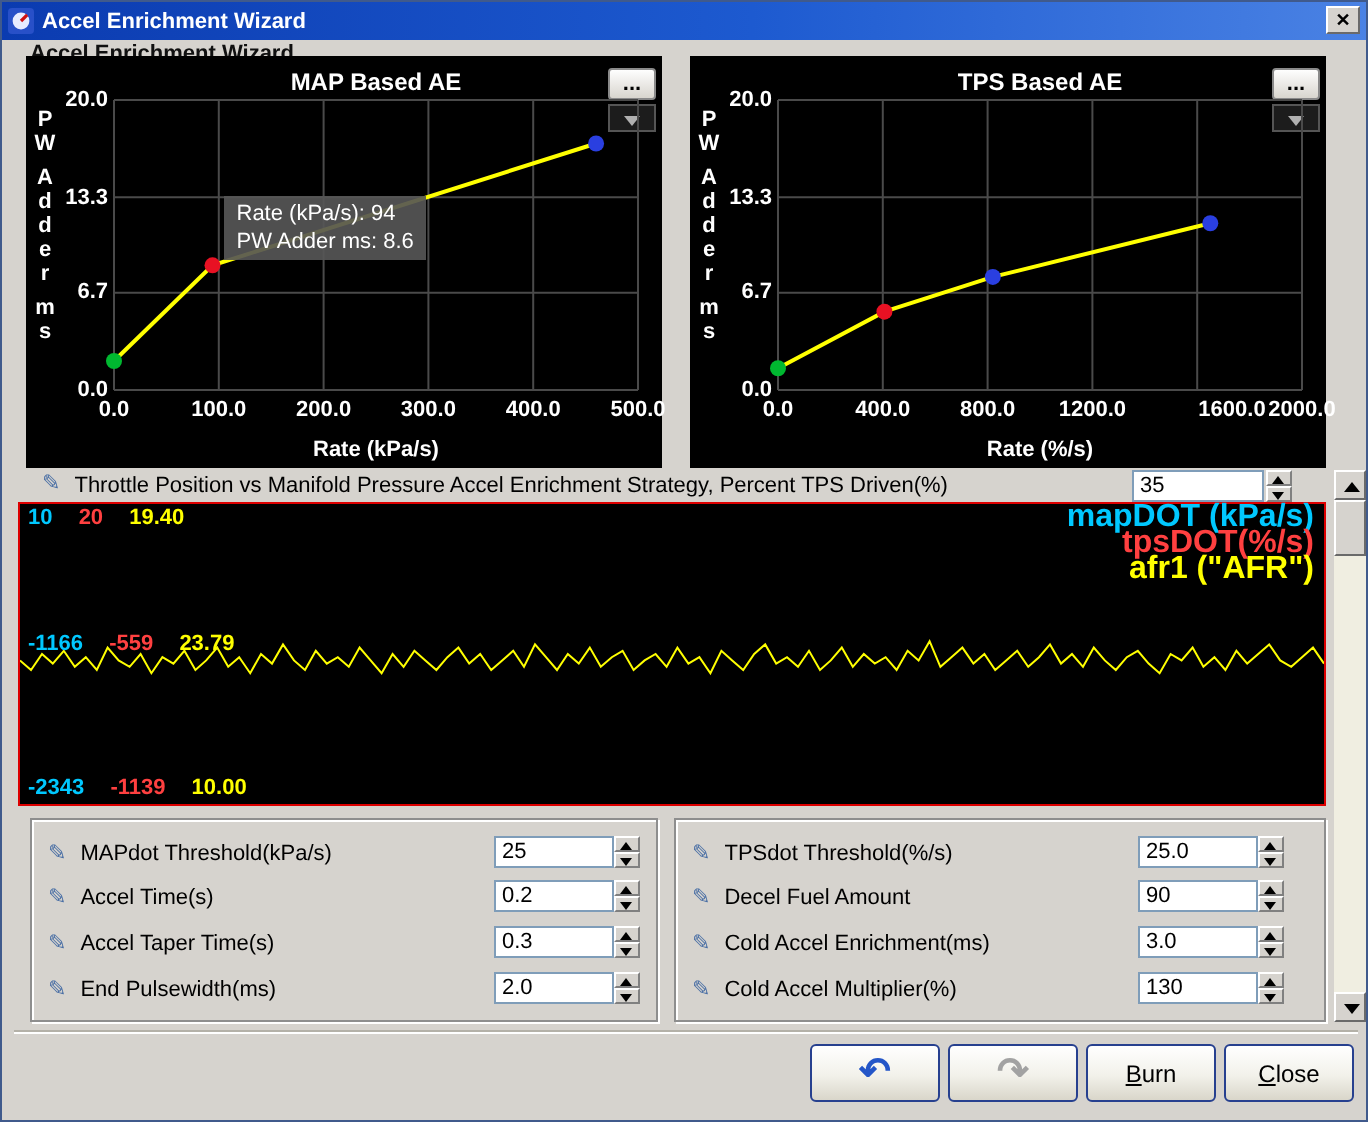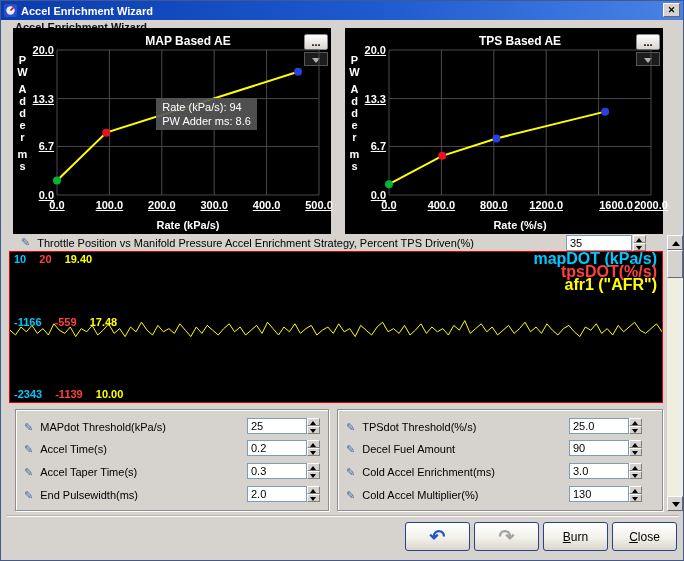--- a/index.html
+++ b/index.html
@@ -36,21 +36,21 @@
     background:linear-gradient(#fefefe,#d8d5ce);border:1px solid #8a8a8a;border-radius:2px;
     font-weight:bold;font-size:11px;line-height:6px;padding:0;}
   .drop-btn{position:absolute;right:3px;top:24px;width:24px;height:14px;
     background:#1c1c1c;border:1px solid #555;padding:0;line-height:6px;}
   .drop-btn .tri{display:inline-block;width:0;height:0;
     border-left:4px solid transparent;border-right:4px solid transparent;border-top:5px solid #b0b0b0;}
   .ylet{position:absolute;left:3px;top:26px;width:13px;text-align:center;
     color:#fff;font-weight:bold;font-size:11px;line-height:12px;}
   .xlab{position:absolute;bottom:3px;left:44px;width:262px;text-align:center;
     color:#fff;font-weight:bold;font-size:11px;}
-  .tick{position:absolute;color:#fff;font-weight:bold;font-size:11px;text-decoration:underline;}
+  .tick{position:absolute;color:#fff;font-weight:bold;font-size:11px;}
   .xtick{width:40px;text-align:center;}
   .ytick{left:12px;width:29px;text-align:right;}
   .tooltip{position:absolute;background:rgba(86,86,86,0.92);color:#fff;
     font-size:11px;line-height:14px;padding:2px 6px;white-space:nowrap;z-index:6;}
   
   .strategy{position:absolute;left:12px;top:234px;width:652px;height:15px;
     display:flex;align-items:center;}
   .ficon{color:#4a6fa5;font-size:11px;line-height:11px;}
   .strategy .ficon{margin:0 7px 0 8px;}
   .field{position:absolute;top:0;height:16px;}
@@ -165,21 +165,21 @@
       <div class="tick xtick" style="left: 24px; top: 171px;">0.0</div>
       <div class="tick xtick" style="left: 76.4px; top: 171px;">100.0</div>
       <div class="tick xtick" style="left: 128.8px; top: 171px;">200.0</div>
       <div class="tick xtick" style="left: 181.2px; top: 171px;">300.0</div>
       <div class="tick xtick" style="left: 233.6px; top: 171px;">400.0</div>
       <div class="tick xtick" style="left: 286px; top: 171px;">500.0</div>
       <div class="tick ytick" style="top: 16px;">20.0</div>
       <div class="tick ytick" style="top: 64.575px;">13.3</div>
       <div class="tick ytick" style="top: 112.425px;">6.7</div>
       <div class="tick ytick" style="top: 161px;">0.0</div>
-      <div class="tooltip" style="left: 99.256px; top: 69.65px; margin-left: 44px;">
+      <div class="tooltip" style="left: 99.256px; top: 69.65px;">
         <div>Rate (kPa/s): 94</div>
         <div>PW Adder ms: 8.6</div>
       </div>
     </div>
 
   <div class="chart" id="chart1">
     <div class="chart-title">TPS Based AE</div>
     <button class="dots-btn">...</button>
     <button class="drop-btn"><span class="tri"></span></button>
     <div class="ylet">
@@ -247,21 +247,21 @@
       <div style="color: rgb(255, 255, 0);">afr1 ("AFR")</div>
     </div>
     <div class="axis-row" style="top:1px">
       <span style="color: rgb(0, 200, 255);">10</span>
       <span style="color: rgb(255, 64, 64);">20</span>
       <span style="color: rgb(255, 255, 0);">19.40</span>
     </div>
     <div class="axis-row" style="top:64px">
       <span style="color: rgb(0, 200, 255);">-1166</span>
       <span style="color: rgb(255, 64, 64);">-559</span>
-      <span style="color: rgb(255, 255, 0);">17.48</span>
+      <span style="color: rgb(255, 255, 0);">23.79</span>
     </div>
     <div class="axis-row" style="bottom:2px">
       <span style="color: rgb(0, 200, 255);">-2343</span>
       <span style="color: rgb(255, 64, 64);">-1139</span>
       <span style="color: rgb(255, 255, 0);">10.00</span>
     </div>
   </div>
 
   <div class="group" id="group-left">
     <div class="frow" style="top:8px">

